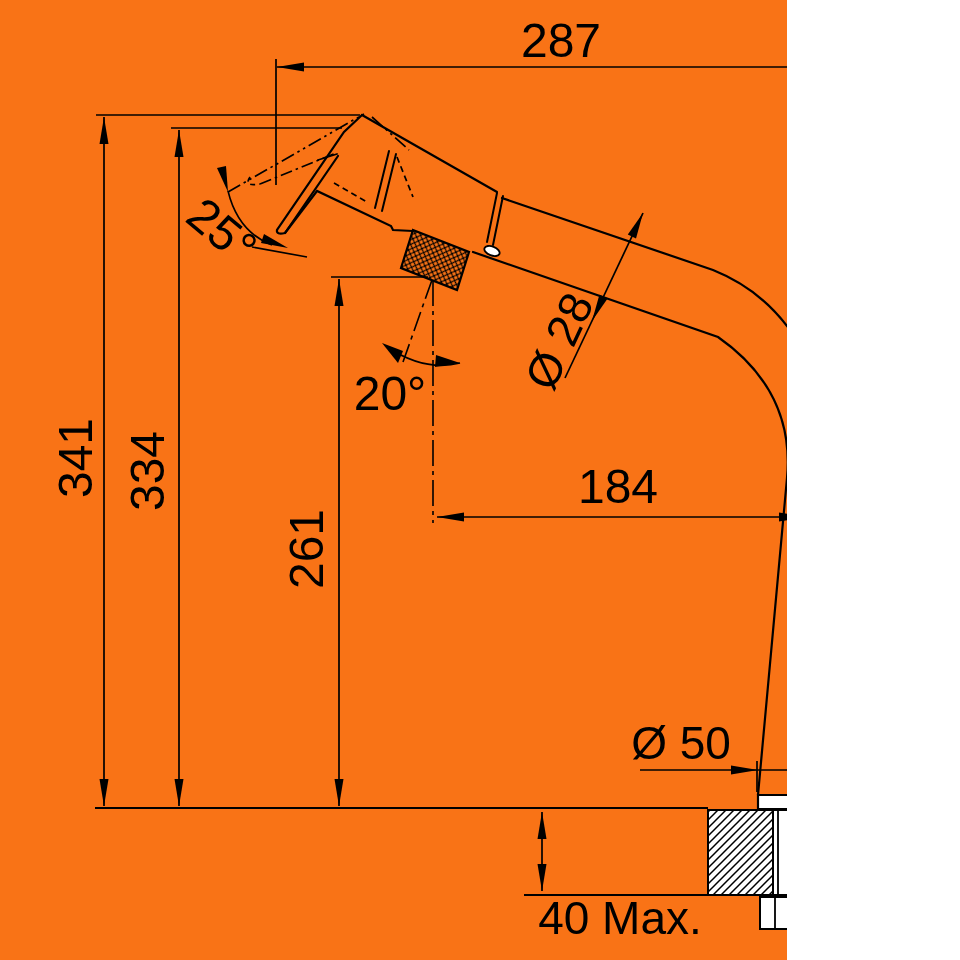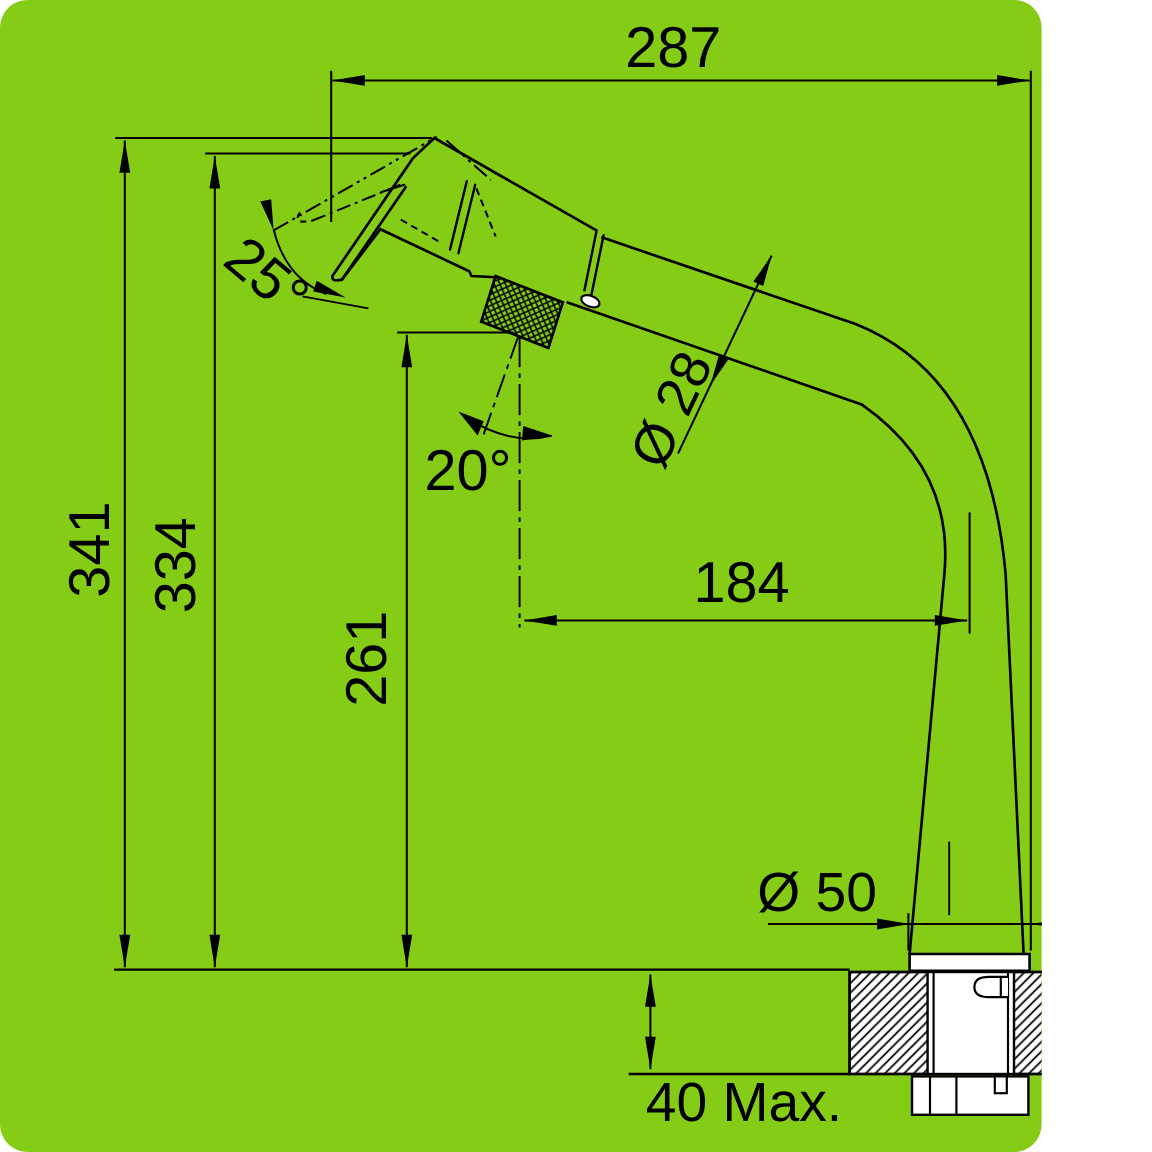--- a/index.html
+++ b/index.html
@@ -1,16 +1,16 @@
 <!DOCTYPE html>
 <html><head>
 <meta charset="utf-8">
 <style>
   html,body{margin:0;padding:0;background:#fff;}
-  .page{width:868px;height:960px;background:#84cc16;position:relative;overflow:hidden;border-radius:23px;}
+  .page{width:787px;height:960px;background:#f97316;position:relative;overflow:hidden;}
   svg{display:block;}
   text{font-family:"Liberation Sans", sans-serif;fill:#000;}
   .dim-label{font-size:48px;}
   .dim-label-sm{font-size:46px;}
 </style>
 </head>
 <body>
 
 <div class="page">
 <svg width="960" height="960" viewBox="0 0 960 960">

